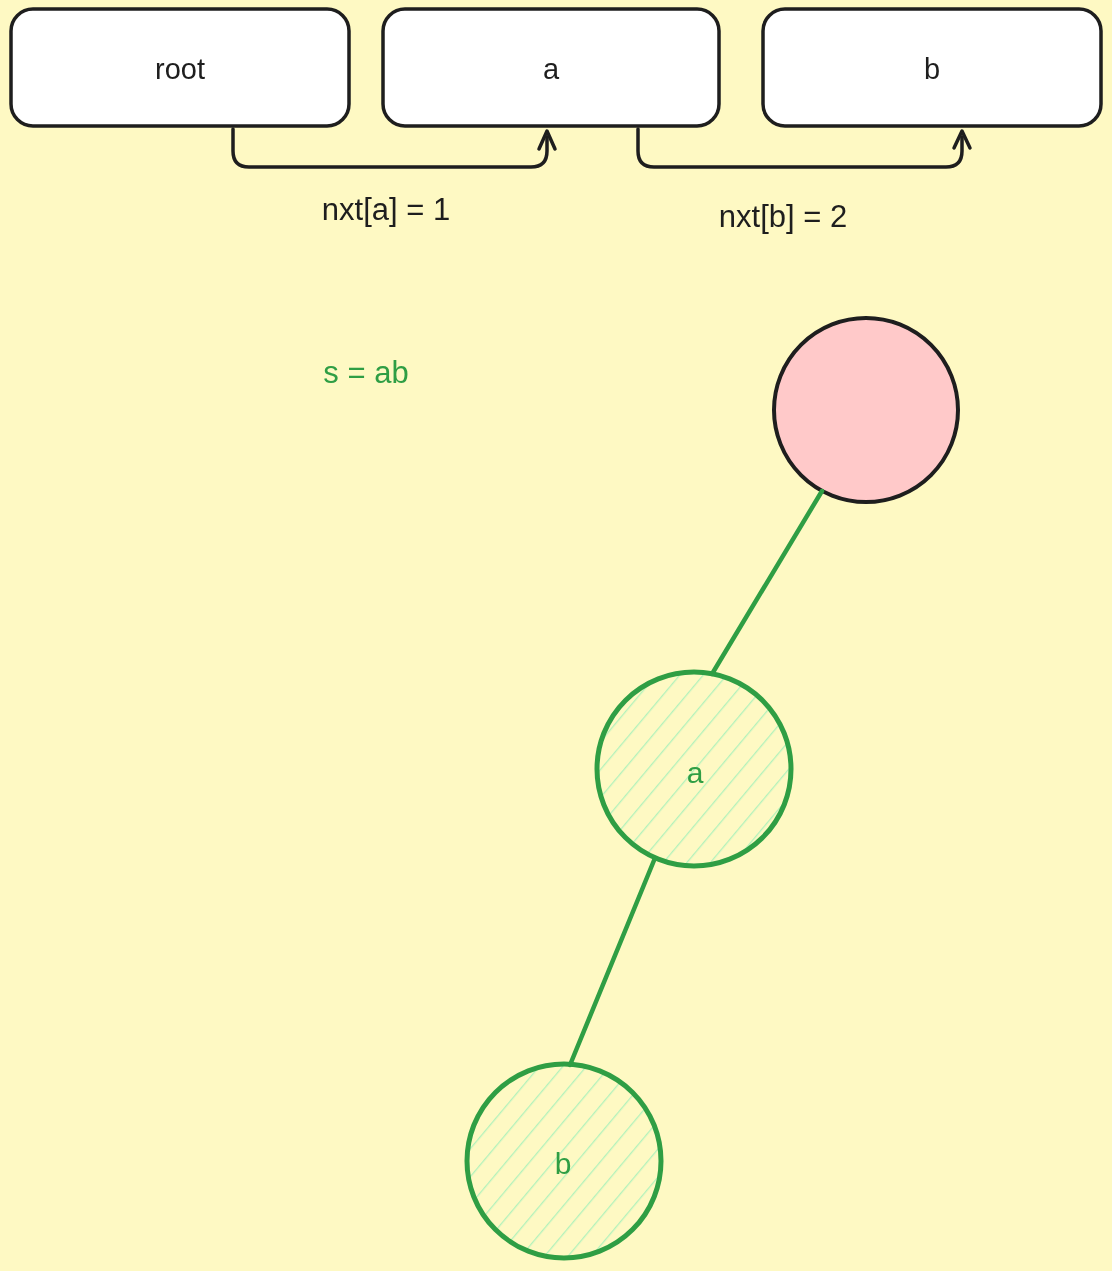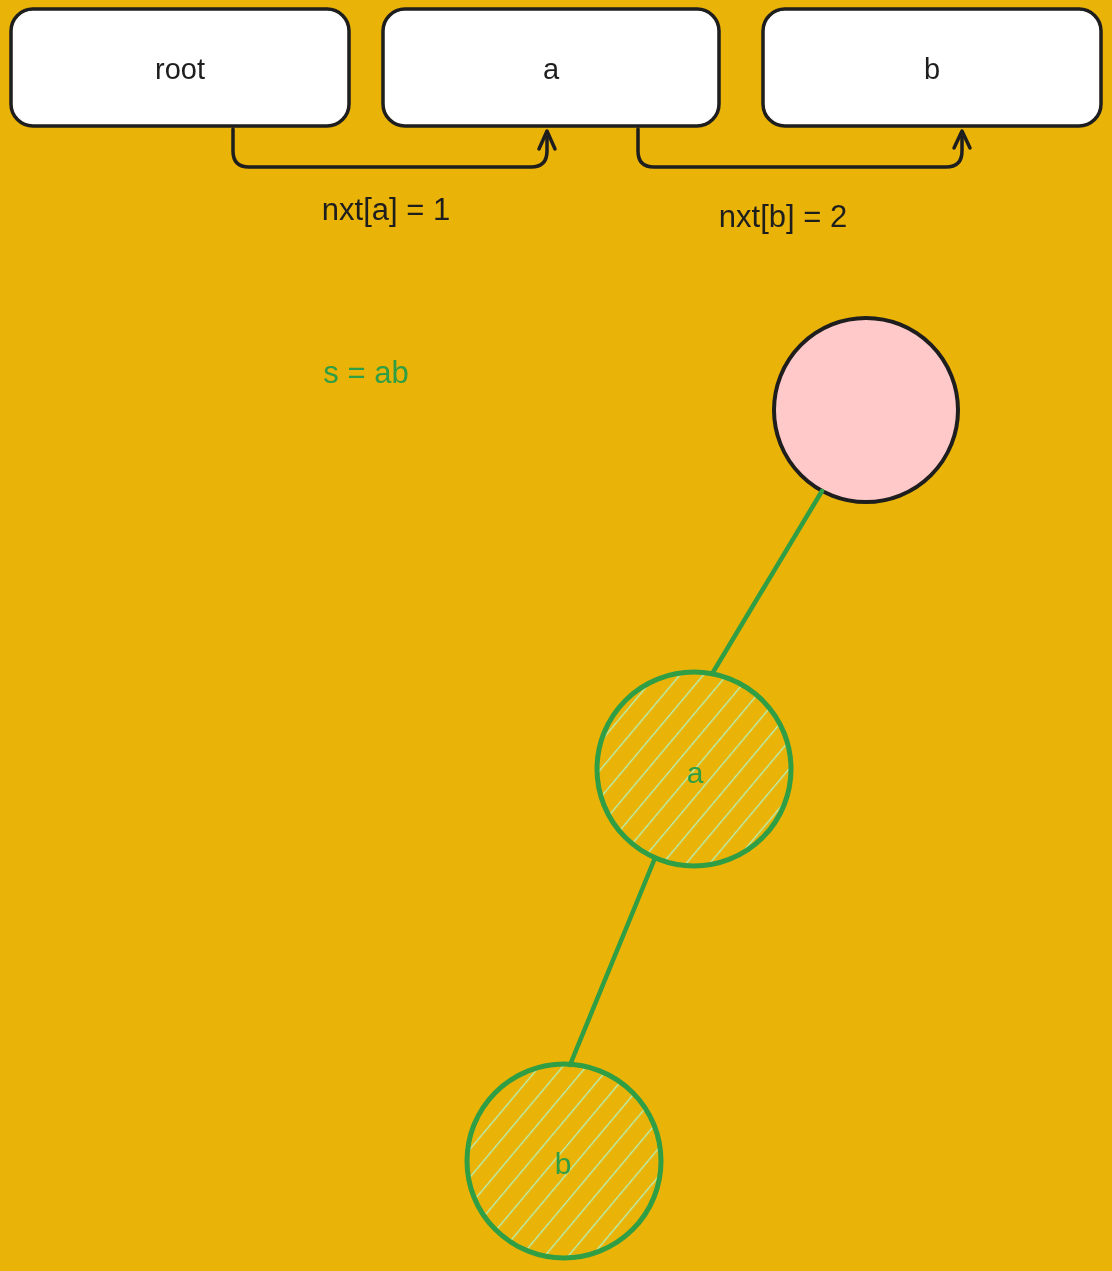--- a/index.html
+++ b/index.html
@@ -4,21 +4,21 @@
 <style>
   html, body {
     margin: 0;
     padding: 0;
     background: #ffffff;
   }
   .canvas {
     position: relative;
     width: 1112px;
     height: 1271px;
-    background: #eab308;
+    background: #fef9c3;
     overflow: hidden;
   }
   svg {
     display: block;
   }
   .diagram-text {
     font-family: "Liberation Sans", "DejaVu Sans", sans-serif;
   }
 </style>
 </head>

